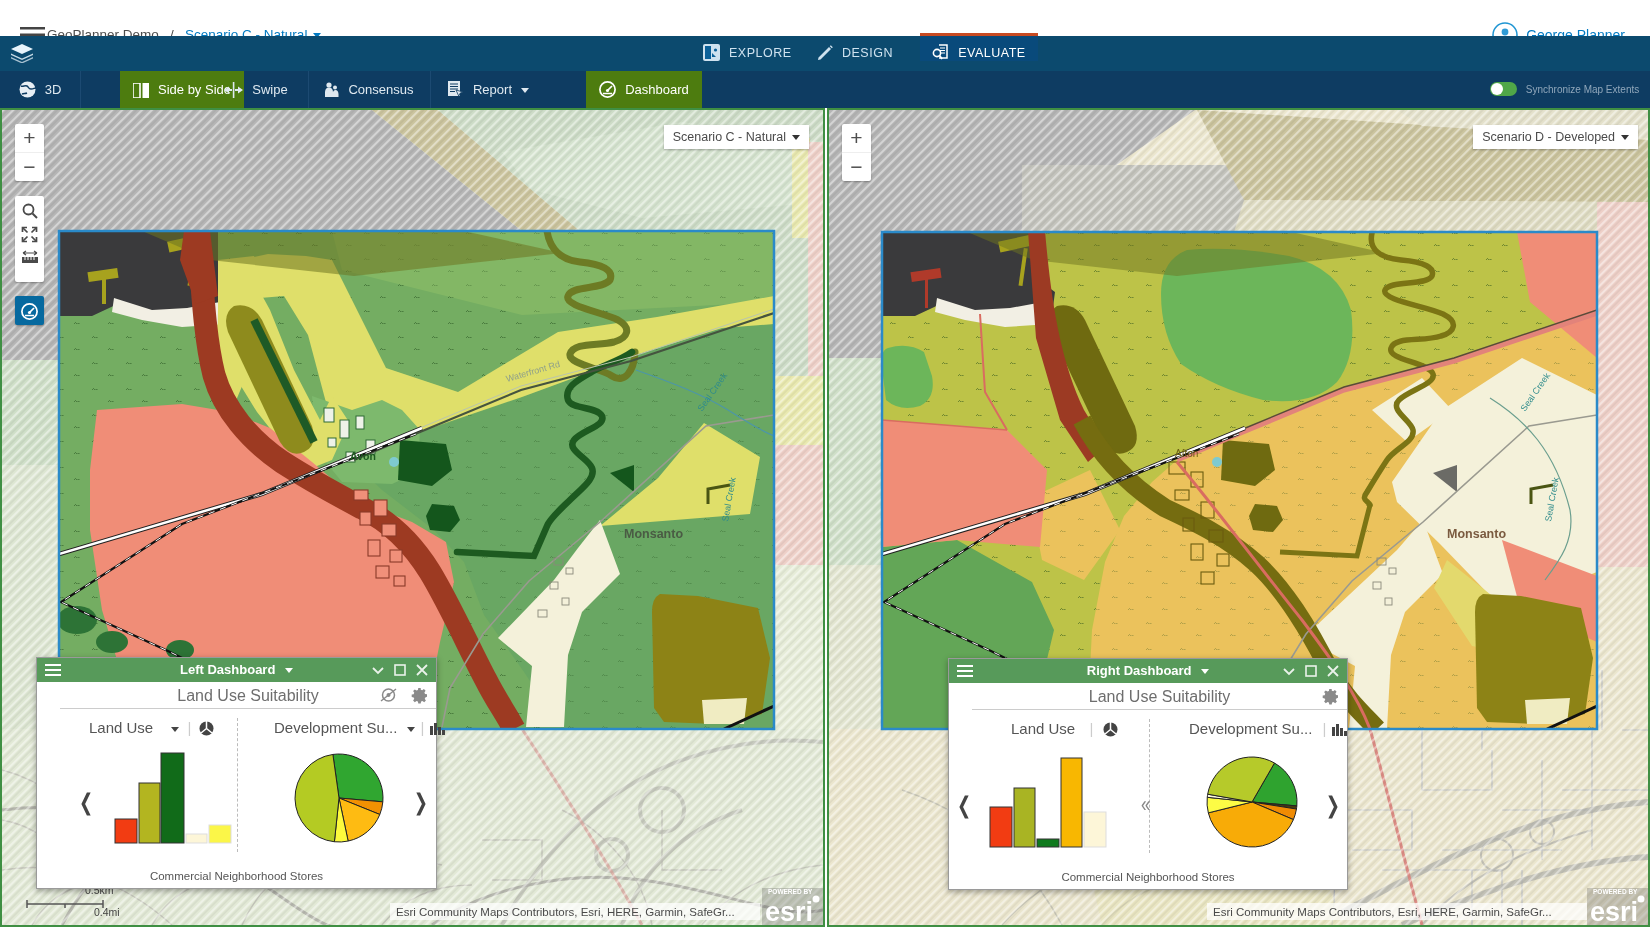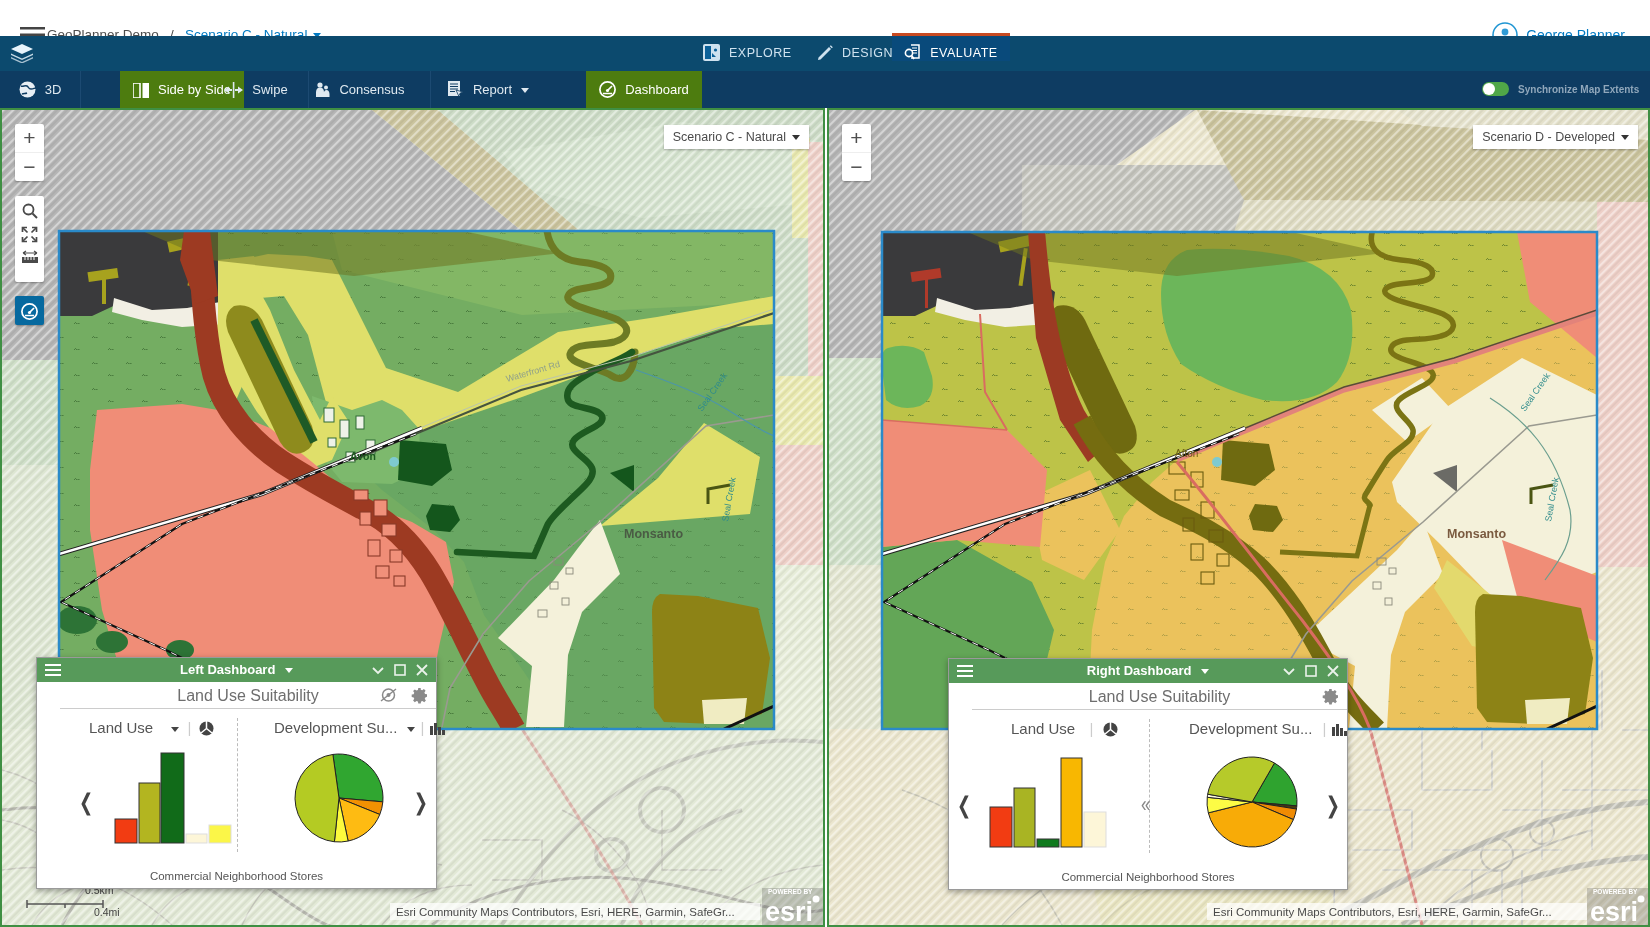--- a/index.html
+++ b/index.html
@@ -8,28 +8,28 @@
   
   #header { position:absolute; left:0; top:17px; width:1650px; height:36px; background:#fff; }
   #bread { position:absolute; left:47px; top:0; height:36px; line-height:36px; font-size:13.5px; color:#4c4c4c; }
   #bread .blue { color:#0079c1; }
   .caret { display:inline-block; width:0; height:0; border-left:4px solid transparent; border-right:4px solid transparent; border-top:5px solid currentColor; vertical-align:middle; margin-left:6px; }
   #user { position:absolute; right:25px; top:0; height:36px; line-height:36px; font-size:14px; color:#0079c1; }
   
   #nav { position:absolute; left:0; top:36px; width:1650px; height:35px; background:#0c4a6e; }
   .navtab { position:absolute; top:0; height:35px; line-height:35px; color:#cfe2ef; font-size:12.5px; letter-spacing:.5px; }
   .navtab svg { vertical-align:-4px; margin-right:9px; }
-  #tab-eval { position:absolute; left:892px; top:-3px; width:118px; height:28px; background:#094a7b; border-top:3px solid #c84a21; color:#fff; line-height:35px; font-size:12.5px; letter-spacing:.5px; text-align:center; }
+  #tab-eval { position:absolute; left:920px; top:-3px; width:118px; height:28px; background:#094a7b; border-top:3px solid #c84a21; color:#fff; line-height:35px; font-size:12.5px; letter-spacing:.5px; text-align:center; }
   
   #toolbar { position:absolute; left:0; top:71px; width:1650px; height:37px; background:#0e3c62; }
   .tbtn { position:absolute; top:0; height:37px; line-height:37px; color:#dfe9f0; font-size:13px; text-align:center; }
   .tbtn svg { vertical-align:-4px; margin-right:9px; }
   .tgreen { background:#4d7c0f; color:#fff;margin-left:40px; }
   .tsep { position:absolute; top:0; width:1px; height:37px; background:#1c4a72; }
-  #sync { position:absolute; right:8px; top:0; height:37px; line-height:37px; color:#90a7bb; font-size:10px; font-weight:bold; }
+  #sync { position:absolute; right:8px; top:0; height:37px; line-height:37px; color:#90a7bb; font-size:10px; font-weight:normal; }
   #sync .pill { display:inline-block; width:27px; height:14px; border-radius:7px; background:#50a748; vertical-align:-3px; margin-right:9px; position:relative; }
   #sync .pill i { position:absolute; left:1px; top:1px; width:12px; height:12px; border-radius:50%; background:#fff; }
   
   .mapPanel { position:absolute; top:108px; height:819px; border:2px solid #3f8f43; overflow:hidden; background:#e3ead8; }
   #mapL { left:0; width:825px; }
   #mapR { left:827px; width:823px; }
   .scen { position:absolute; top:15px; height:24px; background:#fff; box-shadow:0 1px 2px rgba(0,0,0,.3); font-size:12.5px; color:#4a4a4a; line-height:24px; padding:0 9px; }
   .scen .caret{ color:#333; }
   
   .zoombox { position:absolute; left:13px; top:14px; width:29px; height:57px; background:#fff; box-shadow:0 1px 2px rgba(0,0,0,.3); border-radius:2px; }
@@ -102,21 +102,21 @@
   <div class="tsep" style="left:80px"></div>
   <div class="tbtn tgreen" style="left:80px;width:124px"><svg width="16" height="15" viewBox="0 0 16 15">
         <rect x="0" y="0" width="7" height="15" fill="none" stroke="#fff" stroke-width="1.6"></rect>
         <rect x="9.5" y="0" width="6.5" height="15" fill="#fff"></rect>
       </svg>Side by Side</div>
   <div class="tbtn" style="left:204px;width:104px"><svg width="19" height="16" viewBox="0 0 19 16">
         <path d="M0 8 L5 4.5 V7 H8 V9 H5 V11.5z M19 8 L14 4.5 V7 H11 V9 H14 V11.5z" fill="#dfe9f0"></path>
         <rect x="8.8" y="0" width="1.6" height="16" fill="#dfe9f0"></rect>
       </svg>Swipe</div>
   <div class="tsep" style="left:308px"></div>
-  <div class="tbtn" style="left:299px;width:122px"><svg width="15" height="16" viewBox="0 0 15 16">
+  <div class="tbtn" style="left:308px;width:122px"><svg width="15" height="16" viewBox="0 0 15 16">
         <circle cx="5" cy="3" r="2.6" fill="#dfe9f0"></circle>
         <path d="M1 10c0-3 2-4.4 4-4.4S9 7 9 10v5H1z" fill="#dfe9f0"></path>
         <circle cx="11" cy="5.5" r="2" fill="#dfe9f0"></circle>
         <path d="M8.5 12c.2-2.5 1.5-4 3-4 1.6 0 2.9 1.3 3 4v3H8.5z" fill="#dfe9f0"></path>
       </svg>Consensus</div>
   <div class="tsep" style="left:430px"></div>
   <div class="tbtn" style="left:430px;width:116px"><svg width="17" height="17" viewBox="0 0 17 17">
         <rect x="1" y="0" width="12" height="15" fill="#dfe9f0"></rect>
         <path d="M3 3h8M3 5.5h8M3 8h8M3 10.5h5" stroke="#0e3c62"></path>
         <path d="M9 9 l7 2-3 1.2-1.2 3z" fill="#dfe9f0" stroke="#0e3c62" stroke-width=".8"></path>

